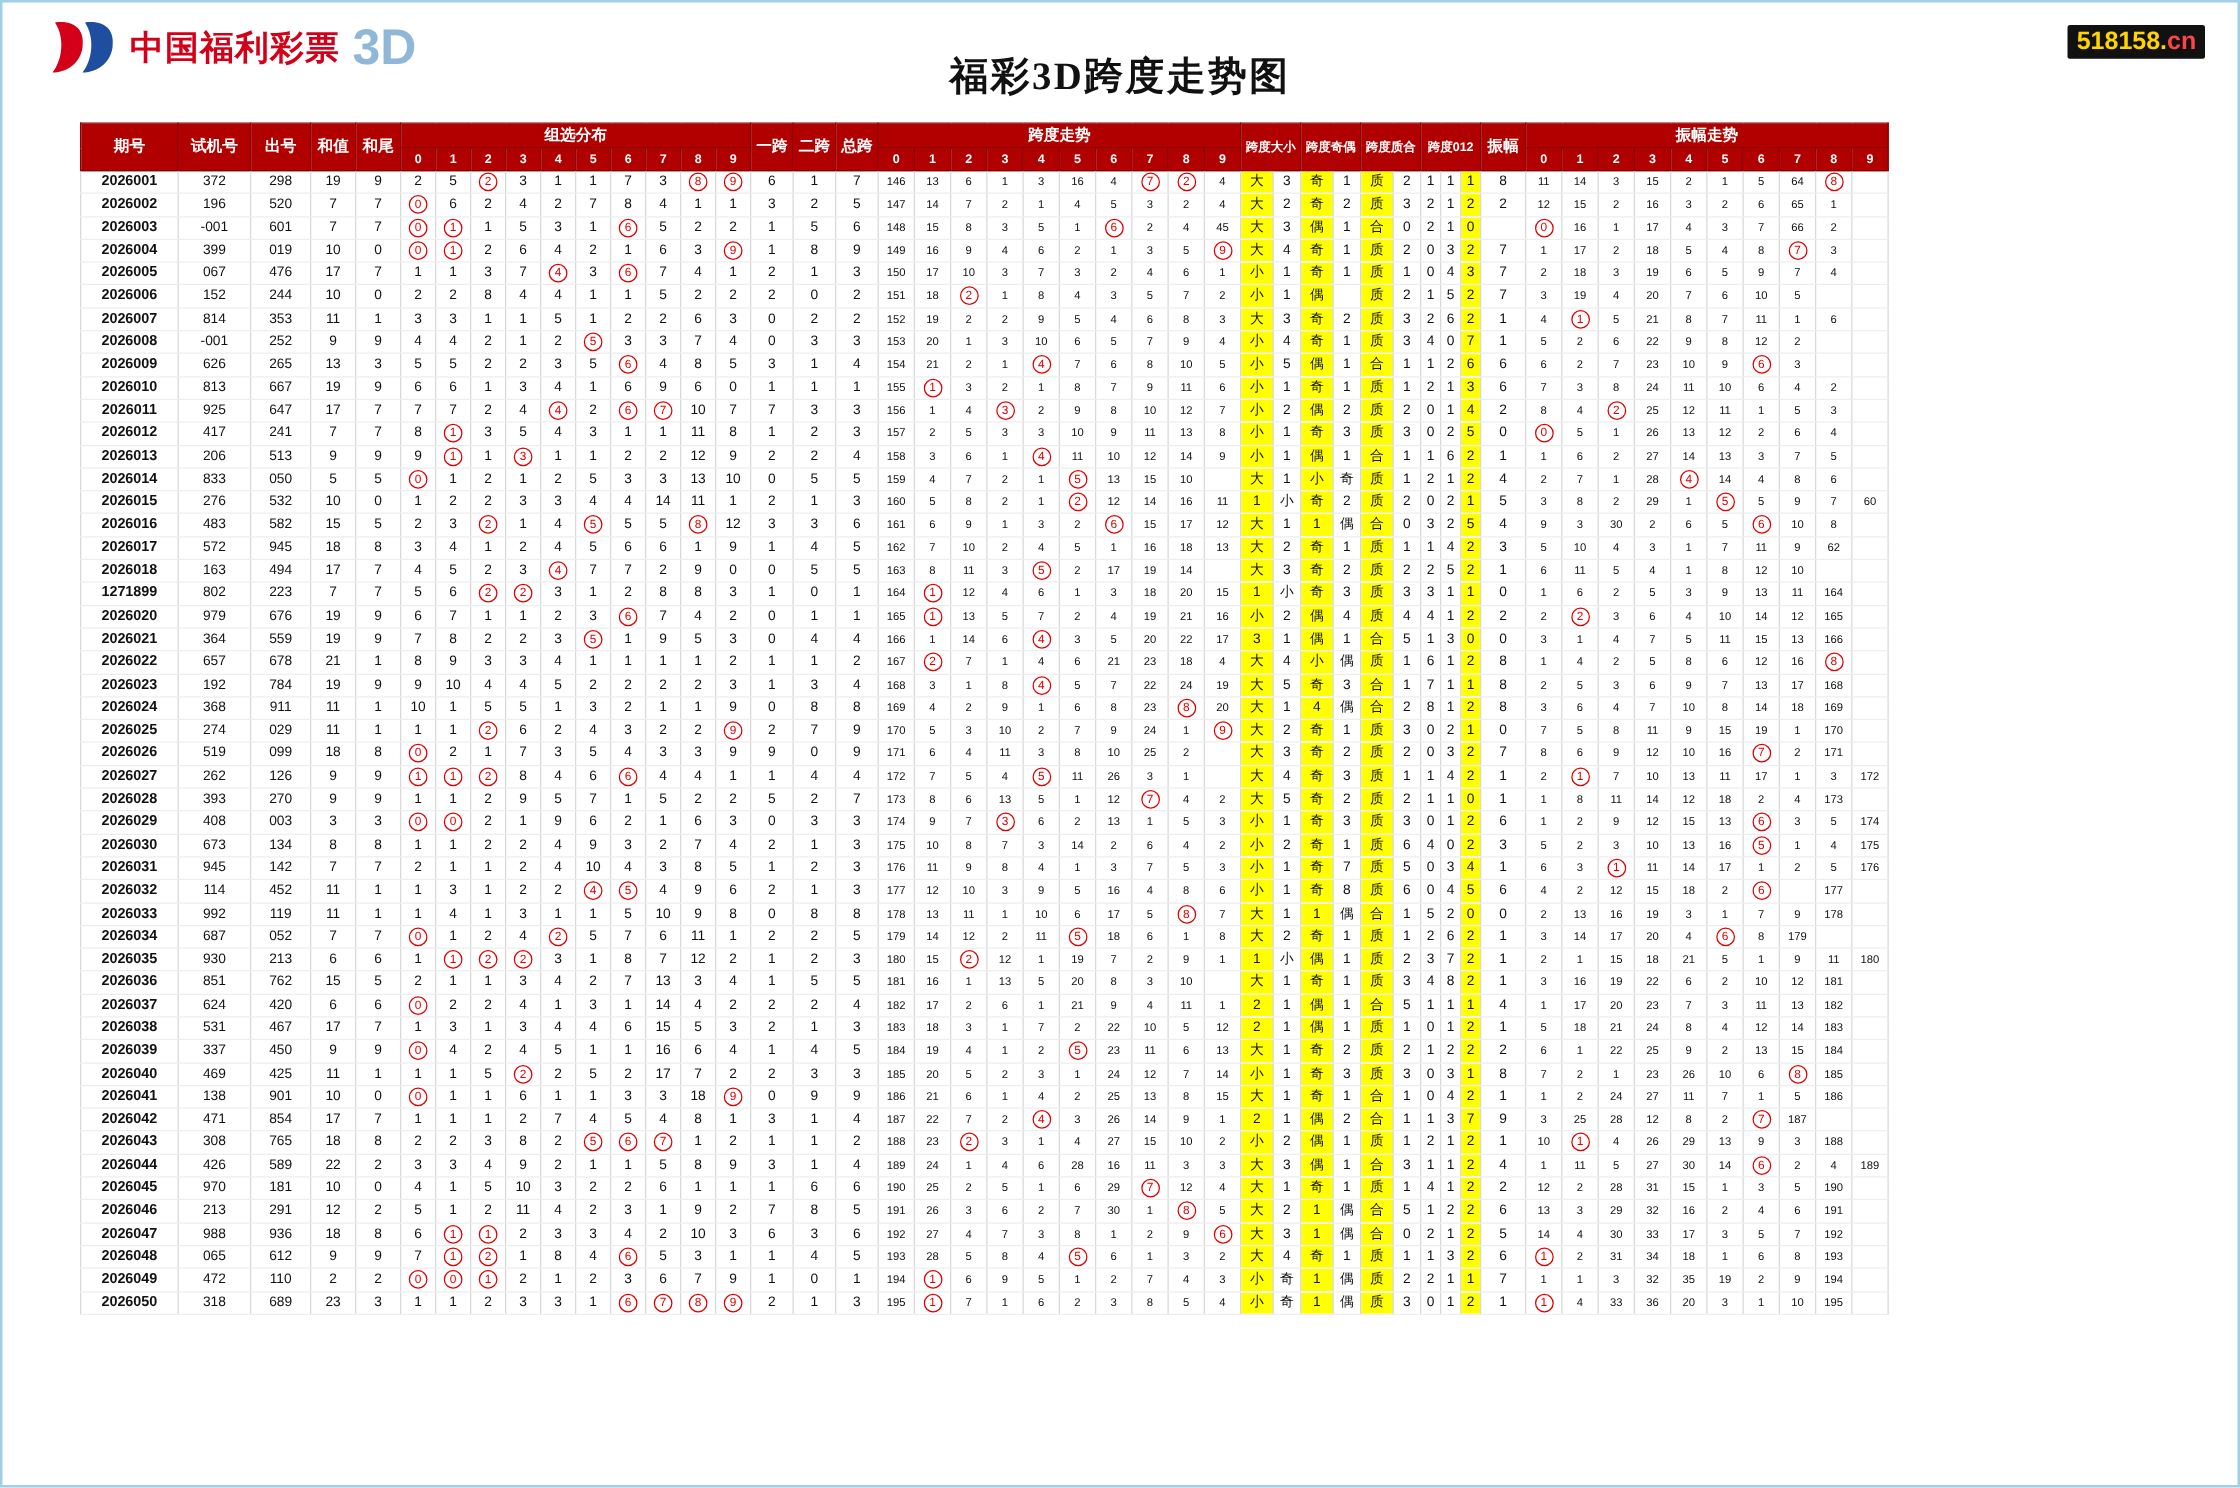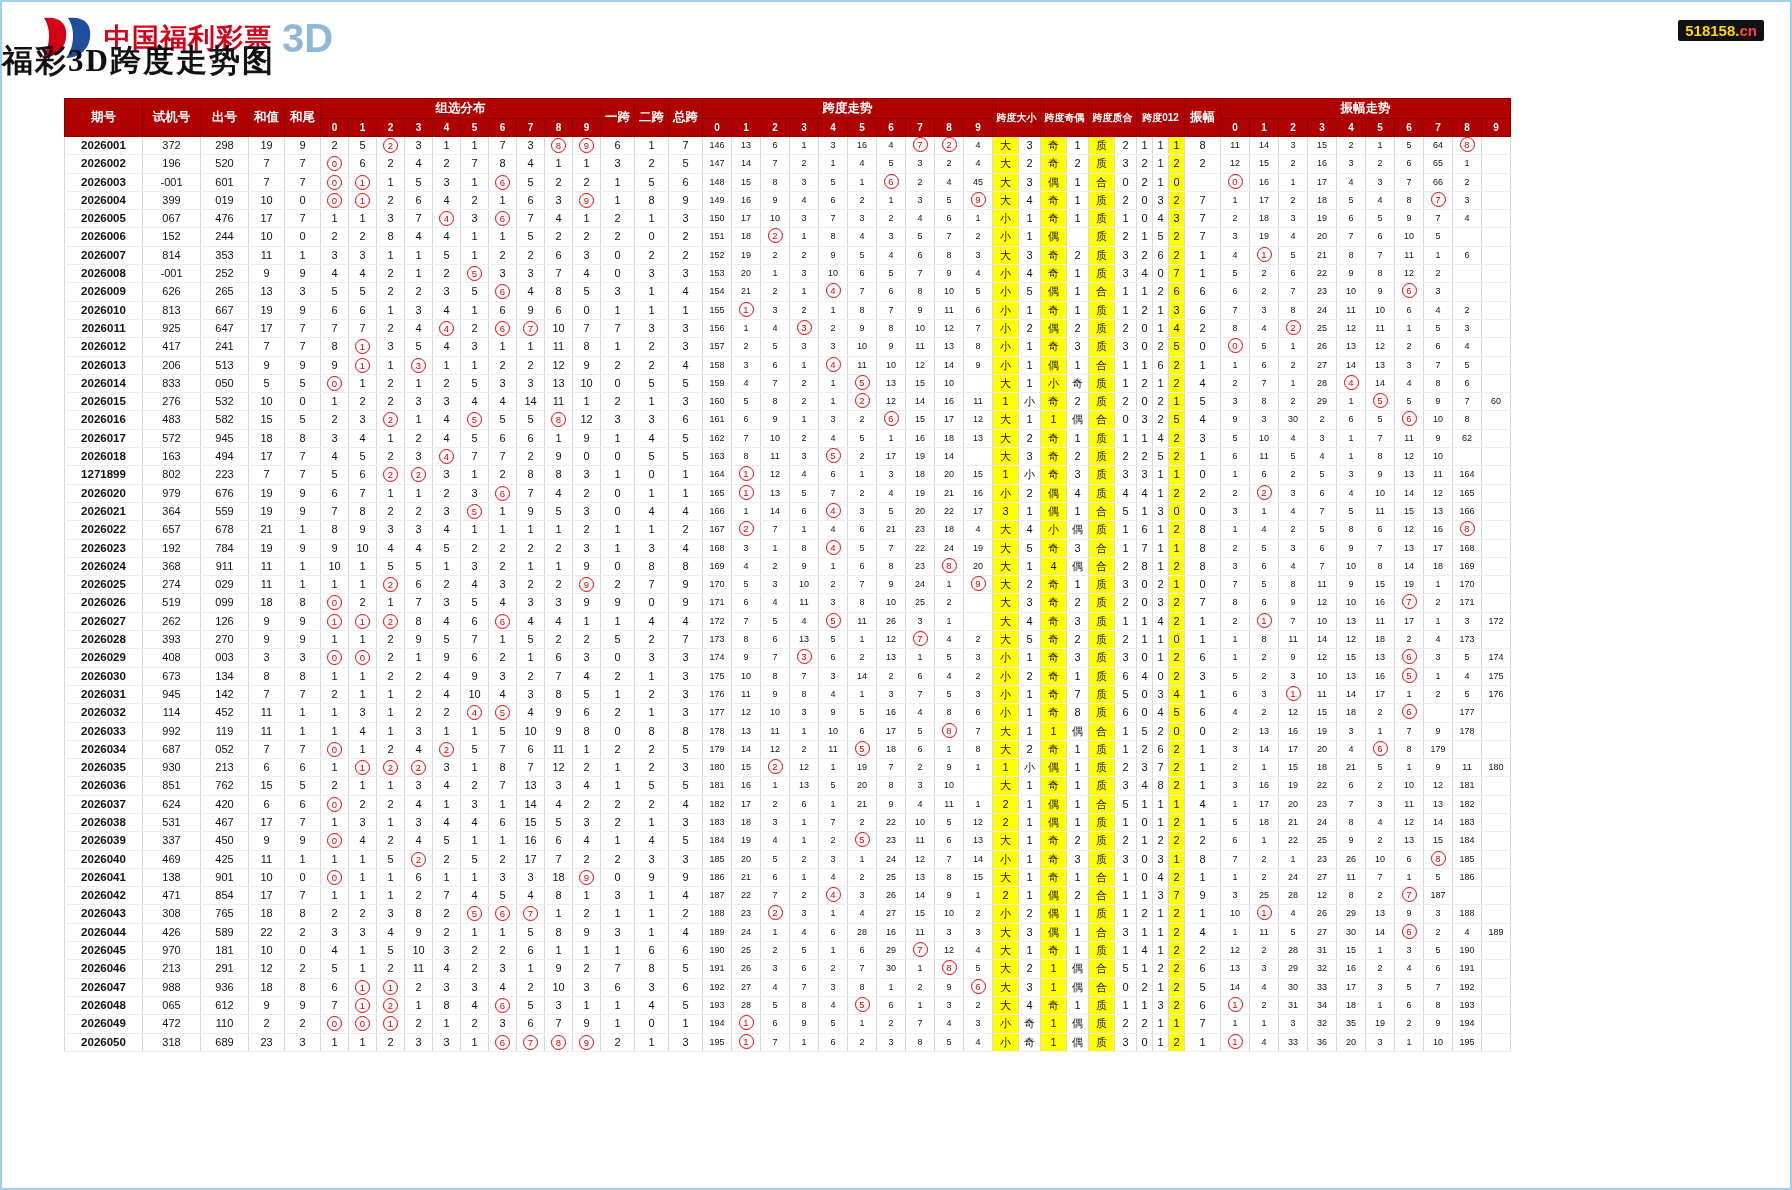--- a/index.html
+++ b/index.html
@@ -35,29 +35,29 @@
     letter-spacing:1px;
   }
   .logo-3d{
     font-family:"Liberation Sans", sans-serif;
     font-size:40px;font-weight:bold;
     color:#8fb8d8;
     margin-left:2px;
   }
   .title{
     position:absolute;left:0;right:0;top:38px;
-    text-align:left;
+    text-align:center;
     font-size:31px;font-weight:bold;color:#111;
     letter-spacing:2px;
   }
   .watermark{
     position:absolute;right:26px;top:18px;
     background:#111;color:#ffd400;
     font-family:"Liberation Sans", sans-serif;
-    font-size:15px;font-weight:bold;
+    font-size:20px;font-weight:bold;
     padding:2px 7px;border-radius:2px;
   }
   .watermark .cn{color:#ff4444;}
   
   .tbl-wrap{
     position:absolute;left:62px;top:96px;
     width:1668px;
   }
   table.grid{
     border-collapse:collapse;

